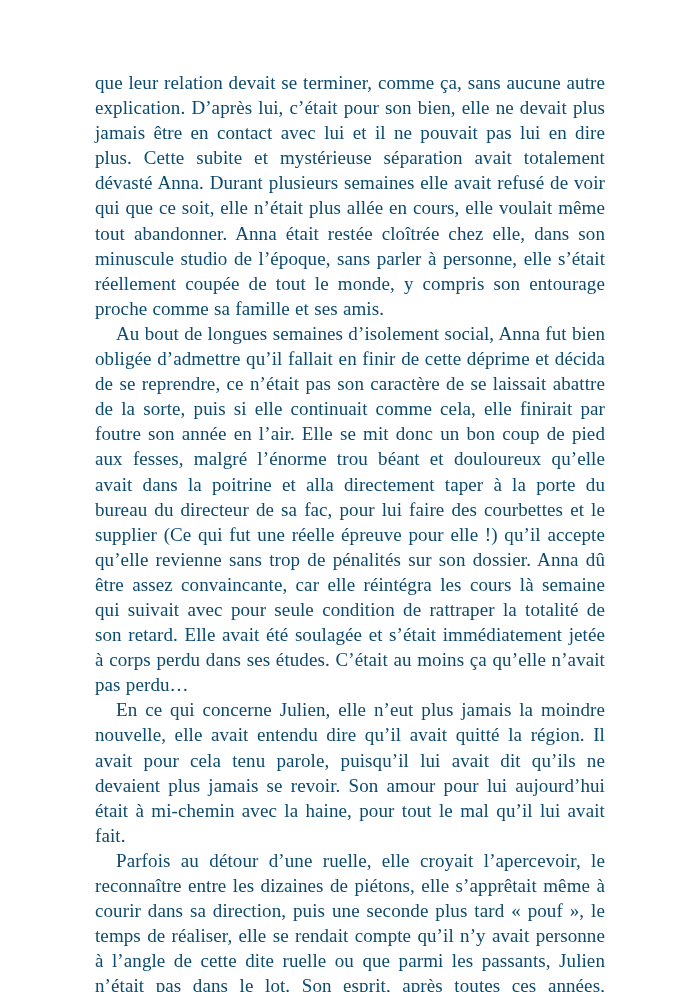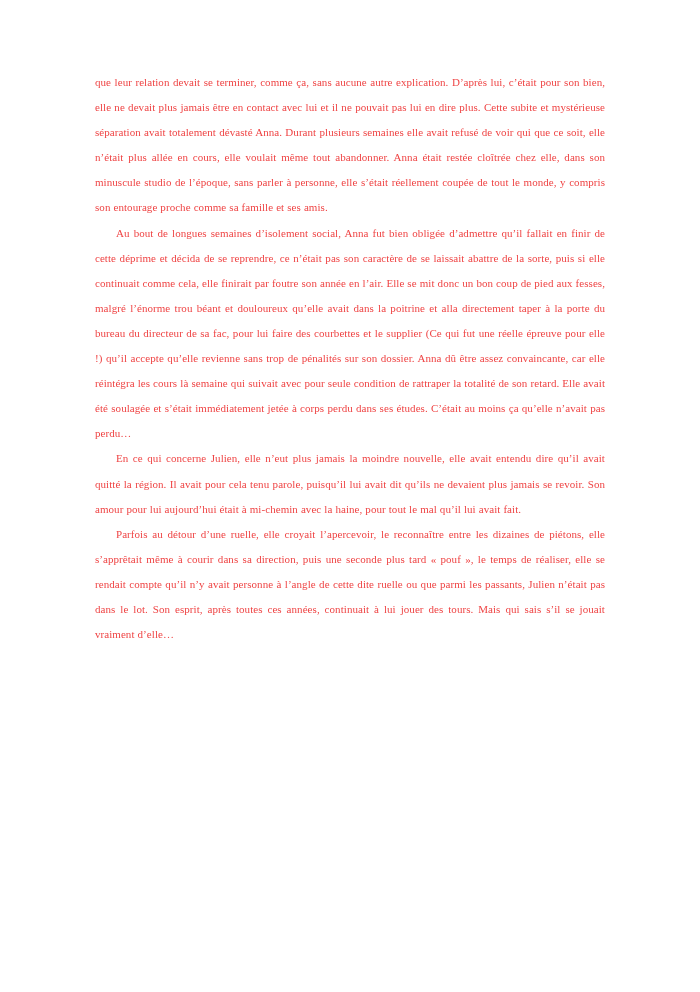--- a/index.html
+++ b/index.html
@@ -21,23 +21,23 @@
   }
   .text-block {
     position: absolute;
     left: 95px;
     top: 70px;
     width: 510px;
   }
   .para {
     margin: 0;
     padding: 0;
-    font-size: 11px;
+    font-size: 19px;
     line-height: 25.1px;
-    color: #ef4444;
+    color: #0c4a6e;
     text-align: justify;
     text-justify: inter-word;
     word-spacing: 0.02em;
     letter-spacing: 0.005em;
     -webkit-font-smoothing: antialiased;
   }
   .para.indent {
     text-indent: 21px;
   }
 </style>

